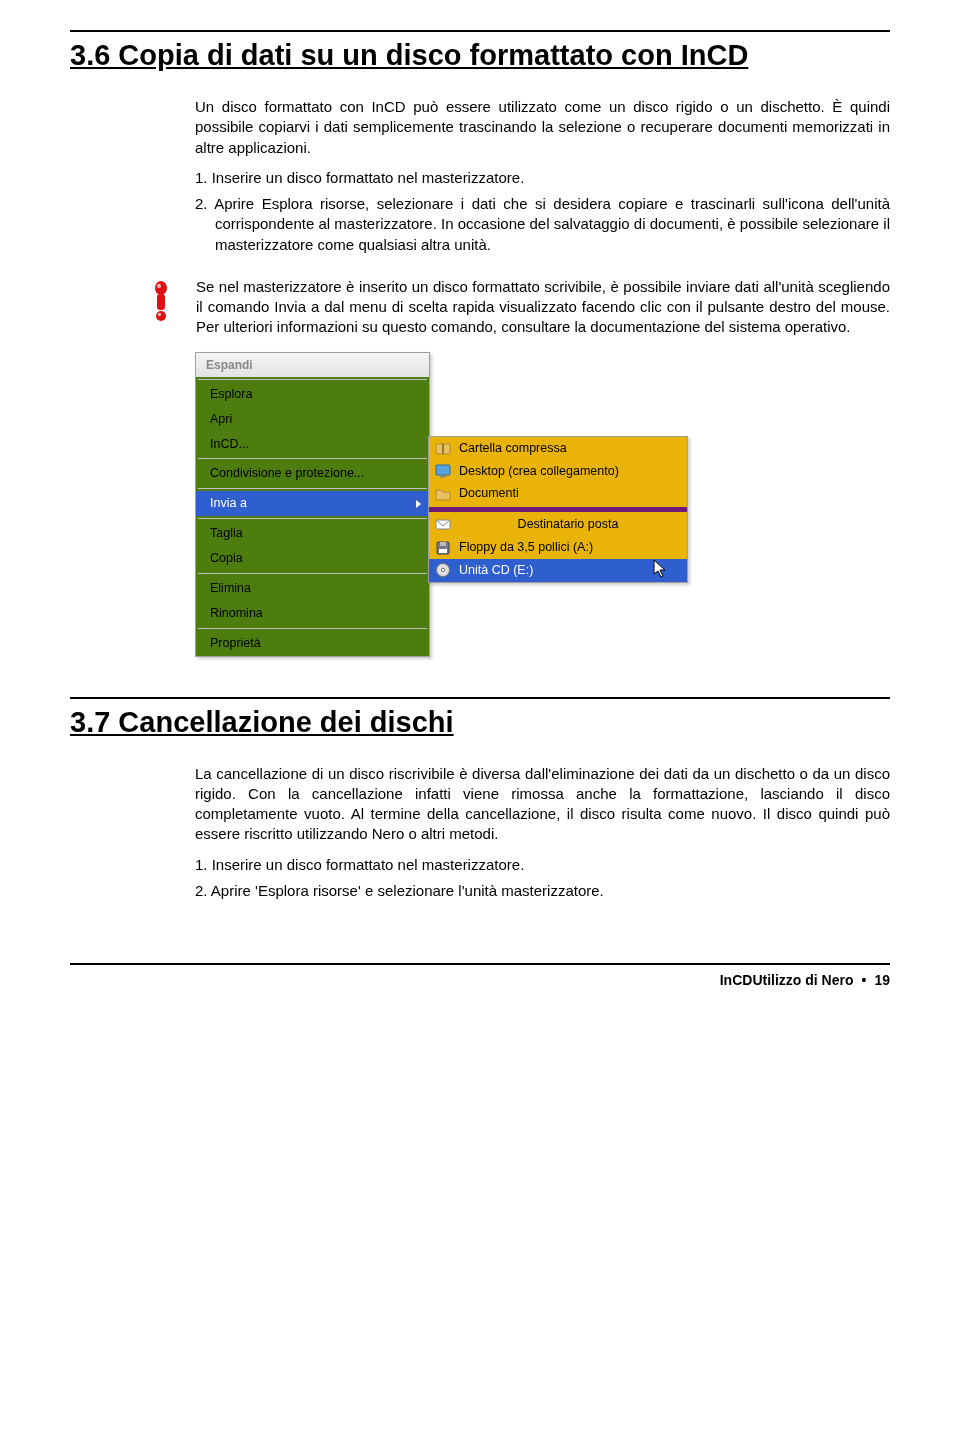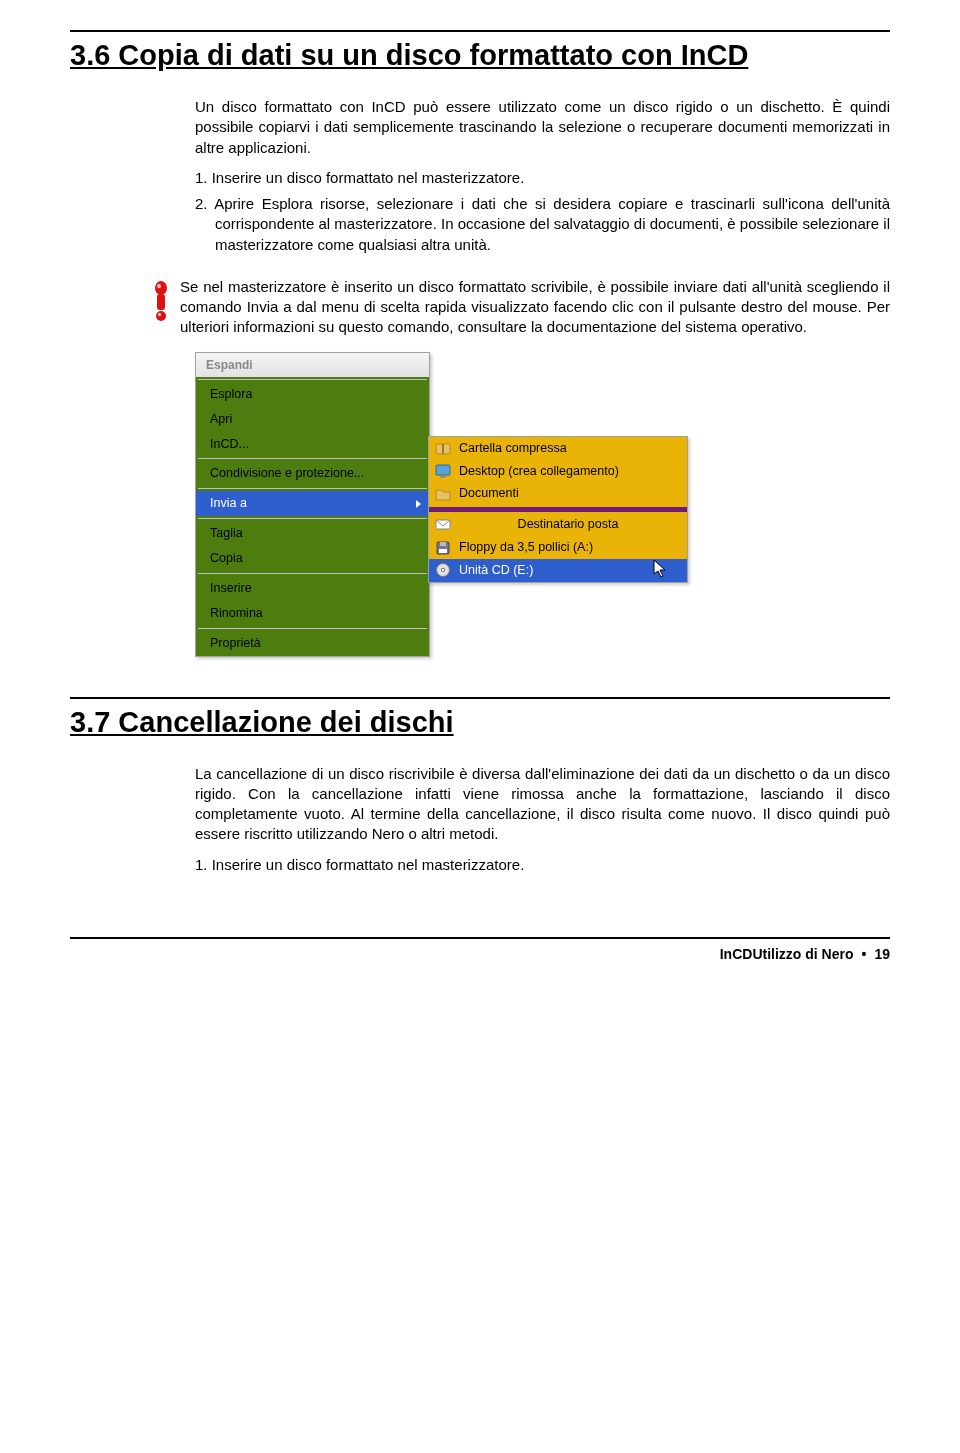--- a/index.html
+++ b/index.html
@@ -36,21 +36,21 @@
   .listitem {
     text-align: justify;
     margin-bottom: 6px;
     padding-left: 20px;
     text-indent: -20px;
   }
   .notice {
     display: flex;
     margin-top: 22px;
     margin-left: 80px;
-    gap: 4px;
+    gap: 20px;
     margin-bottom: 14px;
   }
   .notice-icon {
     flex: 0 0 26px;
     display: flex;
     align-items: flex-start;
     padding-top: 4px;
   }
   .notice-icon svg { width: 22px; height: 40px; }
   .notice-text {
@@ -157,21 +157,21 @@
         <div class="mi">Apri</div>
         <div class="mi">InCD...</div>
         <div class="sep"></div>
         <div class="mi">Condivisione e protezione...</div>
         <div class="sep"></div>
         <div class="mi sel"><span>Invia a</span><span class="arrow"></span></div>
         <div class="sep"></div>
         <div class="mi">Taglia</div>
         <div class="mi">Copia</div>
         <div class="sep"></div>
-        <div class="mi">Inserire</div>
+        <div class="mi">Elimina</div>
         <div class="mi">Rinomina</div>
         <div class="sep"></div>
         <div class="mi">Proprietà</div>
       </div>
       <div class="ctx-right" style="position:relative;">
         <div class="mi2">
           <span class="ico">
             <svg viewBox="0 0 16 16">
                 <rect x="1" y="4" width="14" height="10" rx="1" fill="#e8c060" stroke="#b08a30"></rect>
                 <rect x="7" y="4" width="2" height="10" fill="#9a7a28"></rect>
@@ -231,20 +231,21 @@
         </div>
       </div>
     </div>
   </div>
 
   <h2 class="section-37">3.7  Cancellazione dei dischi</h2>
 
   <div class="content">
     <p class="para">La cancellazione di un disco riscrivibile è diversa dall'eliminazione dei dati da un dischetto o da un disco rigido. Con la cancellazione infatti viene rimossa anche la formattazione, lasciando il disco completamente vuoto. Al termine della cancellazione, il disco risulta come nuovo. Il disco quindi può essere riscritto utilizzando Nero o altri metodi.</p>
     <p class="listitem">1.  Inserire un disco formattato nel masterizzatore.</p>
+    <p class="listitem">2.  Aprire 'Esplora risorse' e selezionare l'unità masterizzatore.</p>
   </div>
 
 </div>
 
 <div class="footer">
   <div>InCD</div>
   <div class="right">
     <span>Utilizzo di Nero</span>
     <span class="bullet">•</span>
     <span>19</span>

